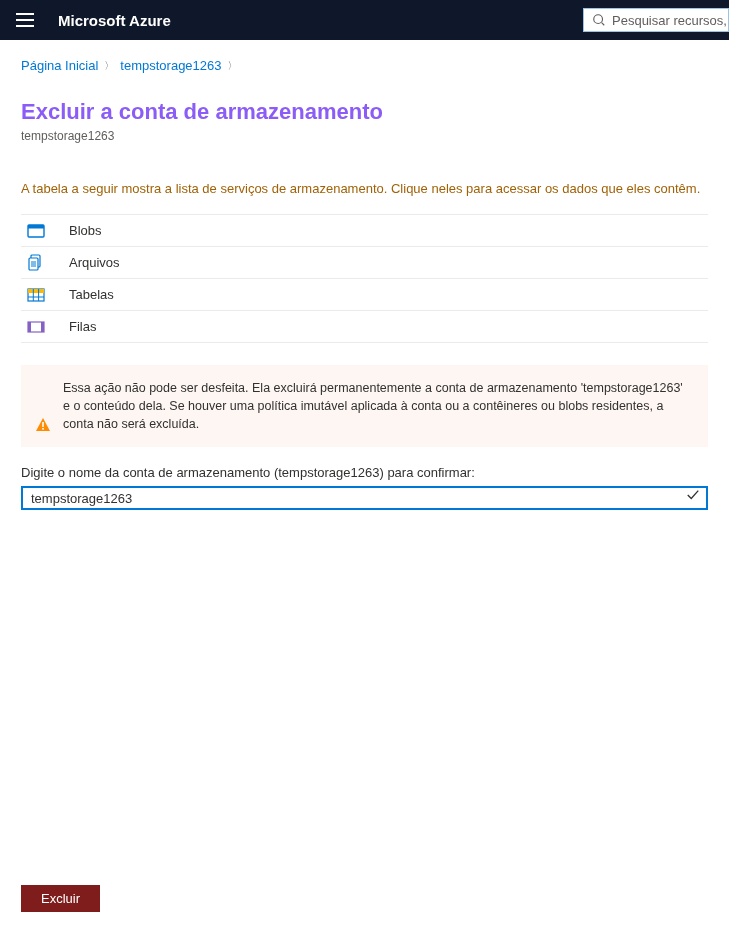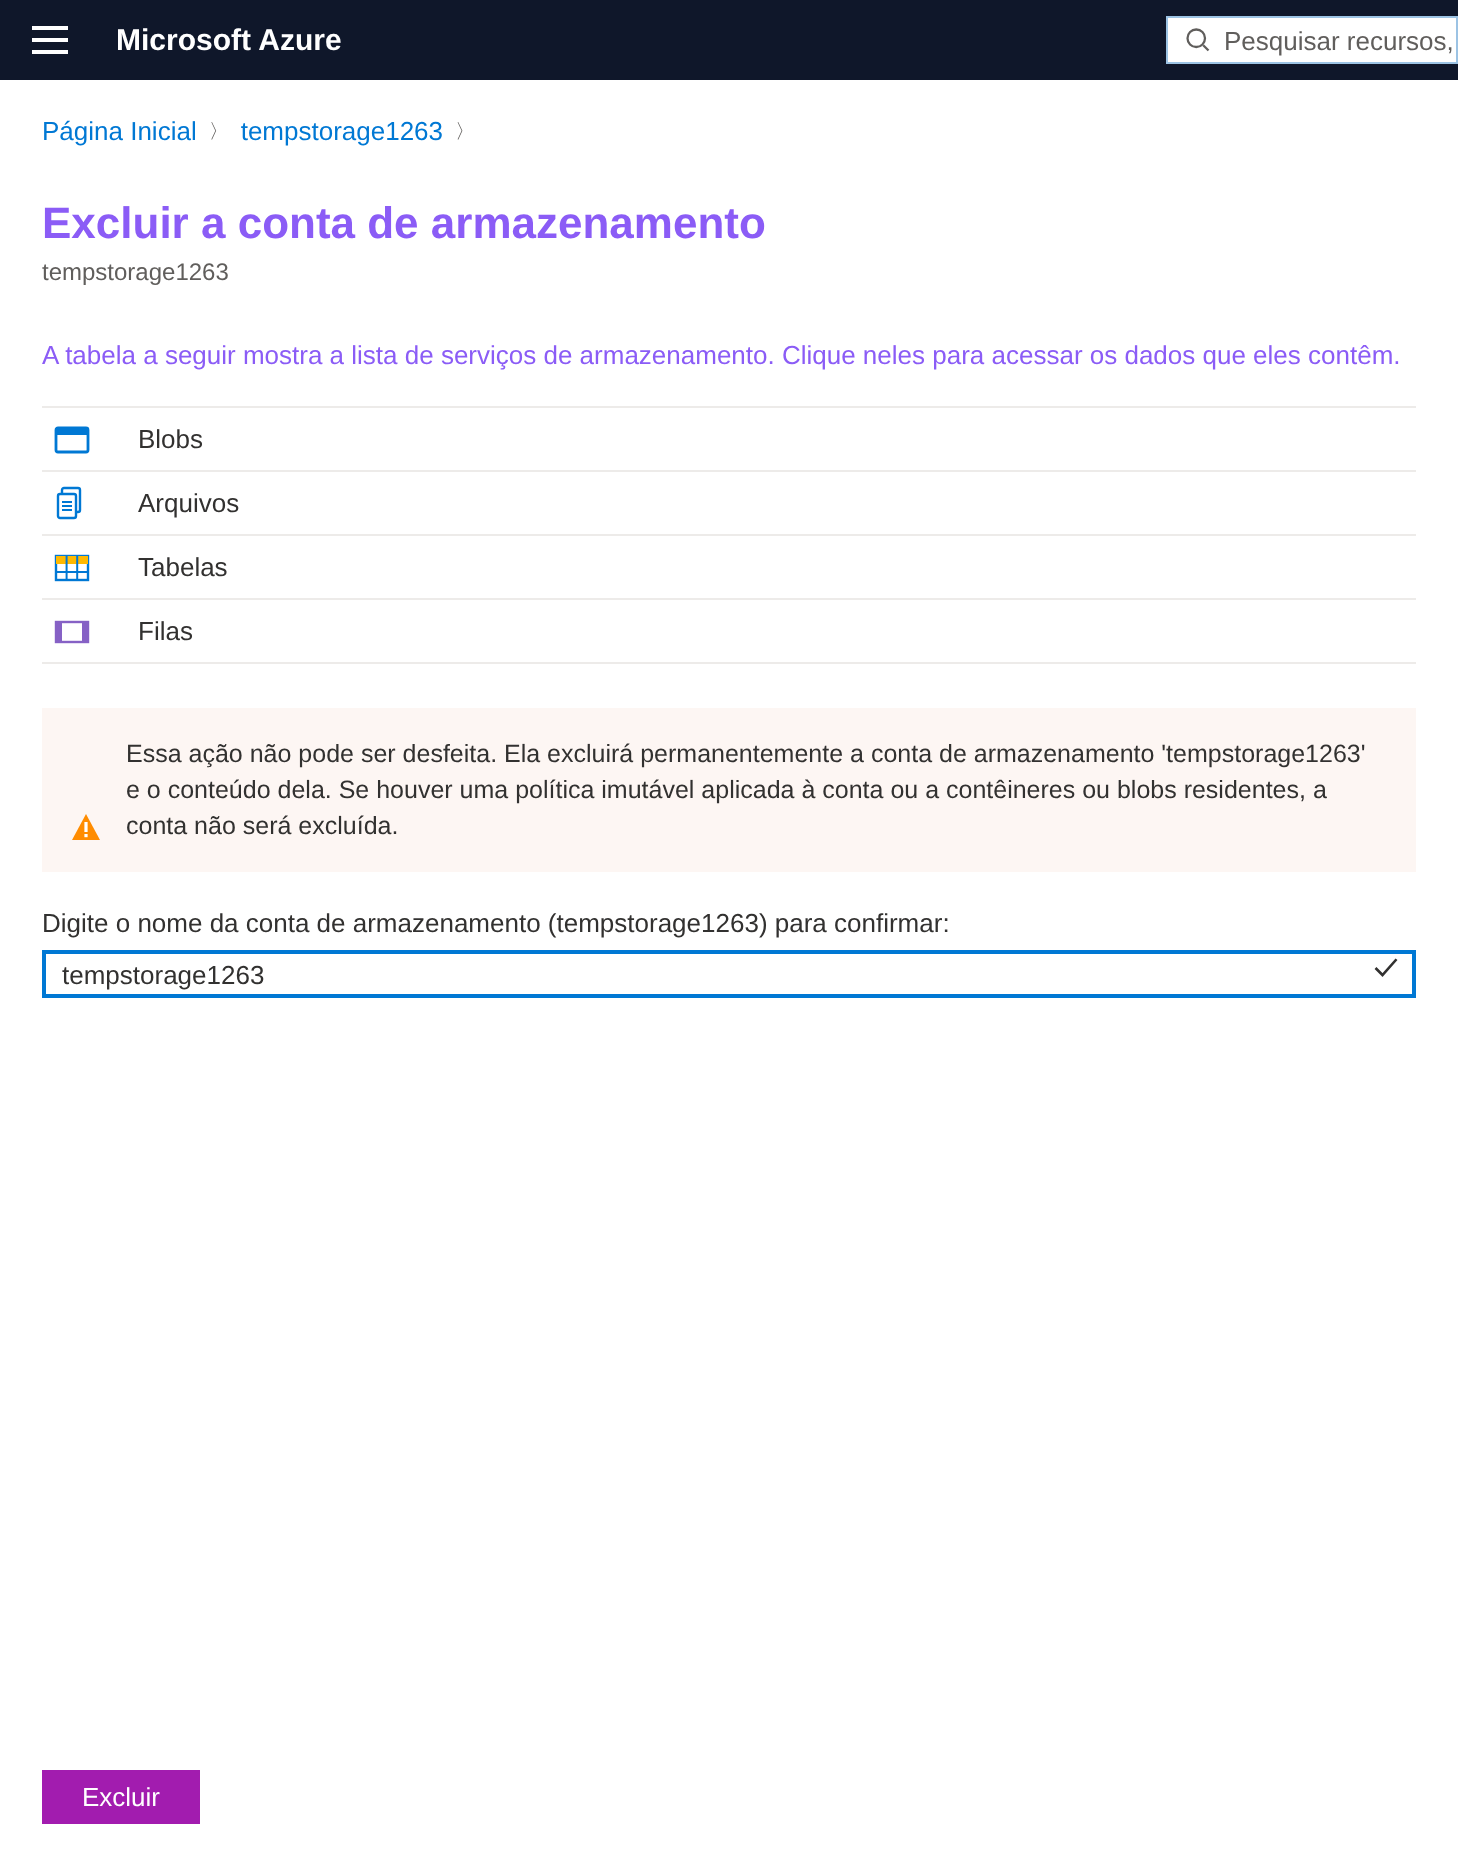--- a/index.html
+++ b/index.html
@@ -80,22 +80,22 @@
       color: #8b5cf6;
       margin-top: 26px;
     }
     .subtitle {
       font-size: 12px;
       color: #605e5c;
       margin-top: 4px;
     }
     .intro {
       font-size: 13px;
-      color: #8b5cf6;
-      margin-top: 27px;
+      color: #a16207;
+      margin-top: 38px;
     }
     .svc-list {
       margin-top: 18px;
       border-top: 1px solid #edebe9;
     }
     .svc-row {
       display: flex;
       align-items: center;
       height: 32px;
       border-bottom: 1px solid #edebe9;
@@ -144,21 +144,21 @@
       right: 8px;
       top: 50%;
       transform: translateY(-50%);
     }
     .footer {
       position: absolute;
       bottom: 16px;
       left: 21px;
     }
     .delete-btn {
-      background: #a21caf;
+      background: #7f1d1d;
       color: #fff;
       border: none;
       padding: 6px 20px;
       font-size: 13px;
       cursor: pointer;
     }
     a.bc { text-decoration: none; color: #0078d4; cursor: pointer; }
   </style>
 </head>
 <body>

